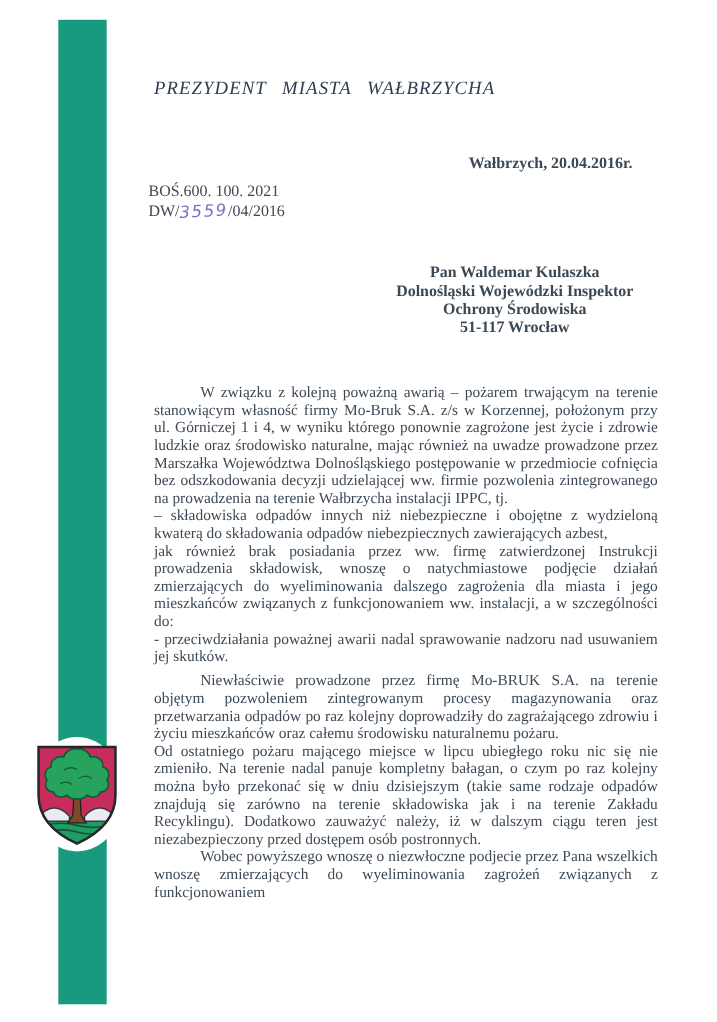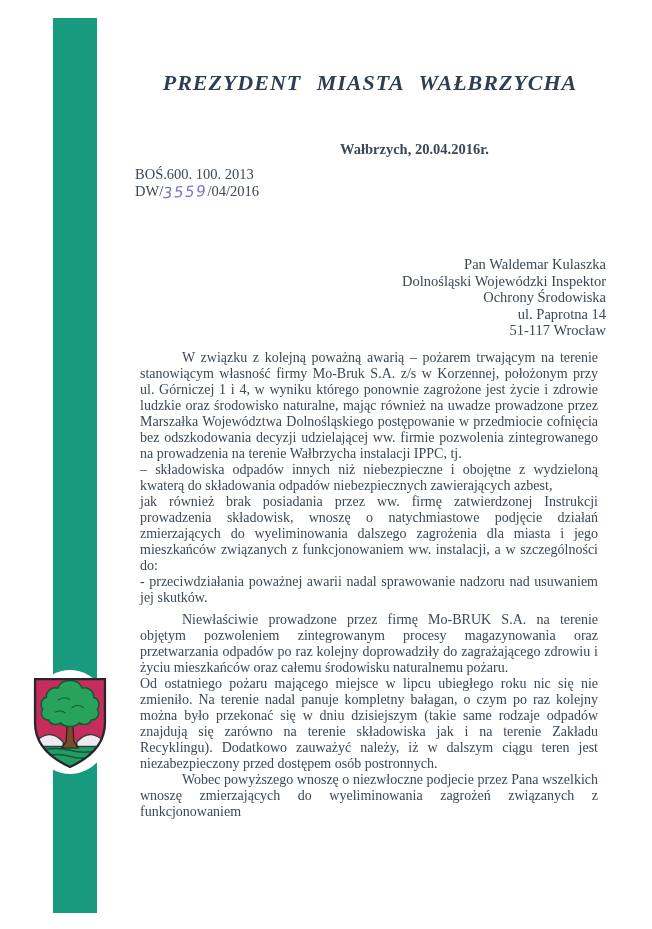--- a/index.html
+++ b/index.html
@@ -28,32 +28,32 @@
   .emblem {
     position: absolute;
     left: 32px; top: 676px;
     width: 76px; height: 94px;
   }
   .letter-title {
     position: absolute;
     left: 140px; top: 70px;
     width: 460px;
     margin: 0;
-    text-align: center;
-    font-size: 22px;
+    font-size: 17px;
     font-style: italic;
-    font-weight: bold;
+    font-weight: normal;
     letter-spacing: 1px;
     word-spacing: 9px;
     color: var(--title-ink, #2f3e52);
   }
   .date-line {
     position: absolute;
     left: 340px; top: 141px;
     width: 235px;
+    text-align: right;
     font-size: 14.5px;
     font-weight: bold;
     color: var(--ink, #3c4854);
   }
   .refs {
     position: absolute;
     left: 135px; top: 166px;
     font-size: 14.5px;
     line-height: 17px;
     color: var(--ink, #3c4854);
@@ -62,24 +62,24 @@
     display: inline-block;
     font-family: "DejaVu Sans", sans-serif;
     font-style: italic;
     font-size: 15px;
     letter-spacing: 1.5px;
     color: var(--handwriting-blue, #7a71c2);
     transform: rotate(-3deg) translateY(1px);
   }
   .recipient {
     position: absolute;
-    left: 330px; top: 256px;
+    left: 330px; top: 240px;
     width: 276px;
-    text-align: right;
-    font-weight: normal;
+    text-align: center;
+    font-weight: bold;
     font-size: 14.5px;
     line-height: 16.5px;
     color: var(--ink, #3c4854);
   }
   .letter-body {
     position: absolute;
     left: 140px; top: 350px;
     width: 458px;
     font-size: 14px;
     line-height: 16px;
@@ -121,29 +121,28 @@
       </g>
       <path d="M4 4 H96 V62 Q96 99 50 120 Q4 99 4 62 Z" style="fill:none;stroke:var(--shield-outline,#26262b);stroke-width:3"></path>
     </svg>
   </div>
 
   <h1 class="letter-title">PREZYDENT MIASTA WAŁBRZYCHA</h1>
 
   <div class="date-line">Wałbrzych, 20.04.2016r.</div>
 
   <div class="refs">
-    <div>BOŚ.600. 100. 2013</div>
+    <div>BOŚ.600. 100. 2021</div>
     <div><span>DW/</span><span class="handwritten">3559</span><span>/04/2016</span></div>
   </div>
 
   <div class="recipient">
     <div>Pan Waldemar Kulaszka</div>
     <div>Dolnośląski Wojewódzki Inspektor</div>
     <div>Ochrony Środowiska</div>
-    <div>ul. Paprotna 14</div>
     <div>51-117 Wrocław</div>
   </div>
 
   <div class="letter-body">
     <p class="indent">W związku z kolejną poważną awarią – pożarem trwającym na terenie stanowiącym własność firmy Mo-Bruk S.A. z/s w Korzennej, położonym przy ul. Górniczej 1 i 4, w wyniku którego ponownie zagrożone jest życie i zdrowie ludzkie oraz środowisko naturalne, mając również na uwadze prowadzone przez Marszałka Województwa Dolnośląskiego postępowanie w przedmiocie cofnięcia bez odszkodowania decyzji udzielającej ww. firmie pozwolenia zintegrowanego na prowadzenia na terenie Wałbrzycha instalacji IPPC, tj.</p>
     <p>– składowiska odpadów innych niż niebezpieczne i obojętne z wydzieloną kwaterą do składowania odpadów niebezpiecznych zawierających azbest,</p>
     <p>jak również brak posiadania przez ww. firmę zatwierdzonej Instrukcji prowadzenia składowisk, wnoszę o natychmiastowe podjęcie działań zmierzających do wyeliminowania dalszego zagrożenia dla miasta i jego mieszkańców związanych z funkcjonowaniem ww. instalacji, a w szczególności do:</p>
     <p>- przeciwdziałania poważnej awarii nadal sprawowanie nadzoru nad usuwaniem jej skutków.</p>
     <p class="indent gap-above">Niewłaściwie prowadzone przez firmę Mo-BRUK S.A. na terenie objętym pozwoleniem zintegrowanym procesy magazynowania oraz przetwarzania odpadów po raz kolejny doprowadziły do zagrażającego zdrowiu i życiu mieszkańców oraz całemu środowisku naturalnemu pożaru.</p>
     <p>Od ostatniego pożaru mającego miejsce w lipcu ubiegłego roku nic się nie zmieniło. Na terenie nadal panuje kompletny bałagan, o czym po raz kolejny można było przekonać się w dniu dzisiejszym (takie same rodzaje odpadów znajdują się zarówno na terenie składowiska jak i na terenie Zakładu Recyklingu). Dodatkowo zauważyć należy, iż w dalszym ciągu teren jest niezabezpieczony przed dostępem osób postronnych.</p>

